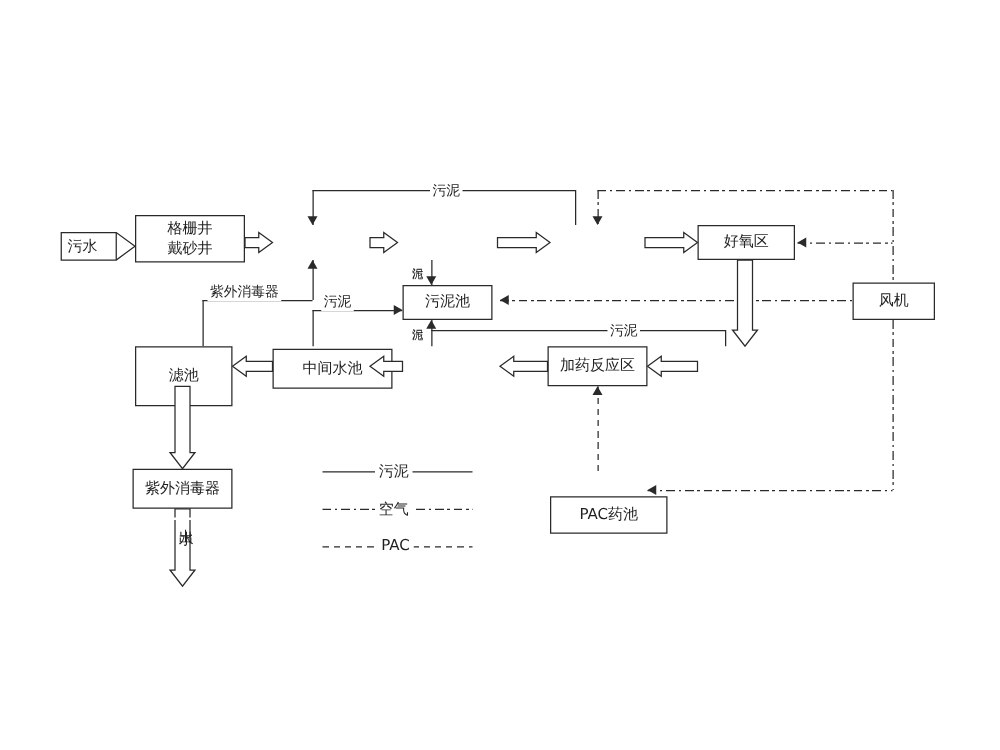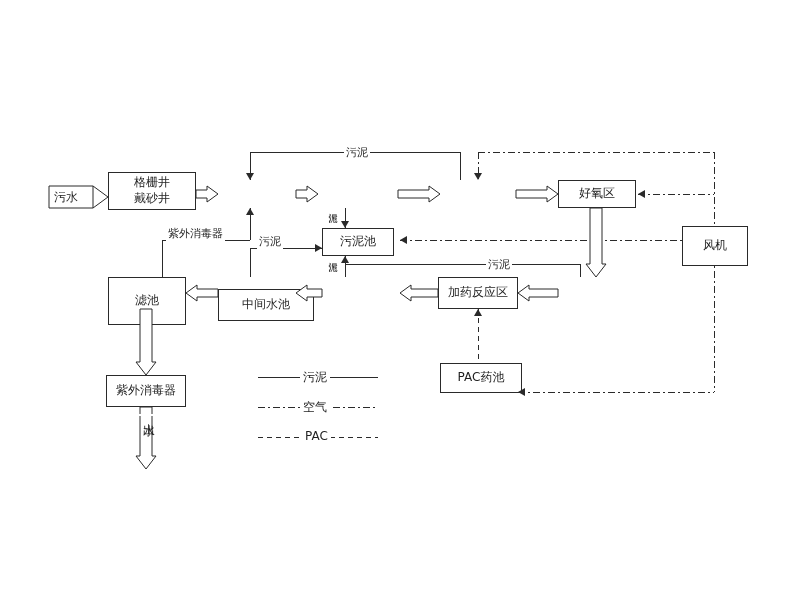--- a/index.html
+++ b/index.html
@@ -61,39 +61,39 @@
 
   <div class="box" style="left:108px;top:172px;width:88px;height:38px">
     <div>
       <div>格栅井</div>
       <div>戴砂井</div>
     </div>
   </div>
   <div class="box" style="left:558px;top:180px;width:78px;height:28px">
     <span>好氧区</span>
   </div>
-  <div class="box" style="left:682px;top:226px;width:66px;height:40px">
+  <div class="box" style="left:682px;top:226px;width:66px;height:30px">
     <span>风机</span>
   </div>
   <div class="box" style="left:322px;top:228px;width:72px;height:28px">
     <span>污泥池</span>
   </div>
   <div class="box" style="left:108px;top:277px;width:78px;height:48px">
     <span>滤池</span>
   </div>
-  <div class="box" style="left:218px;top:289px;width:96px;height:32px">
+  <div class="box" style="left:218px;top:279px;width:96px;height:32px">
     <span>中间水池</span>
   </div>
   <div class="box" style="left:438px;top:277px;width:80px;height:32px">
     <span>加药反应区</span>
   </div>
   <div class="box" style="left:106px;top:375px;width:80px;height:32px">
     <span>紫外消毒器</span>
   </div>
-  <div class="box" style="left:440px;top:363px;width:82px;height:30px">
+  <div class="box" style="left:440px;top:397px;width:94px;height:30px">
     <span>PAC药池</span>
   </div>
 
   <svg style="position:absolute;left:48px;top:184px;z-index:3" width="64" height="26">
     <path d="M1,2 H45 L60,13 L45,24 H1 Z" fill="#fff" stroke="#2a2a2a"></path>
     <line x1="45" y1="2" x2="45" y2="24" stroke="#2a2a2a"></line>
   </svg>
   <div class="lbl" style="left:52px;top:189px;background:transparent;font-size:12px;z-index:6">污水</div>
 
   <div class="tri tri-down" style="left:246px;top:173px"></div>

